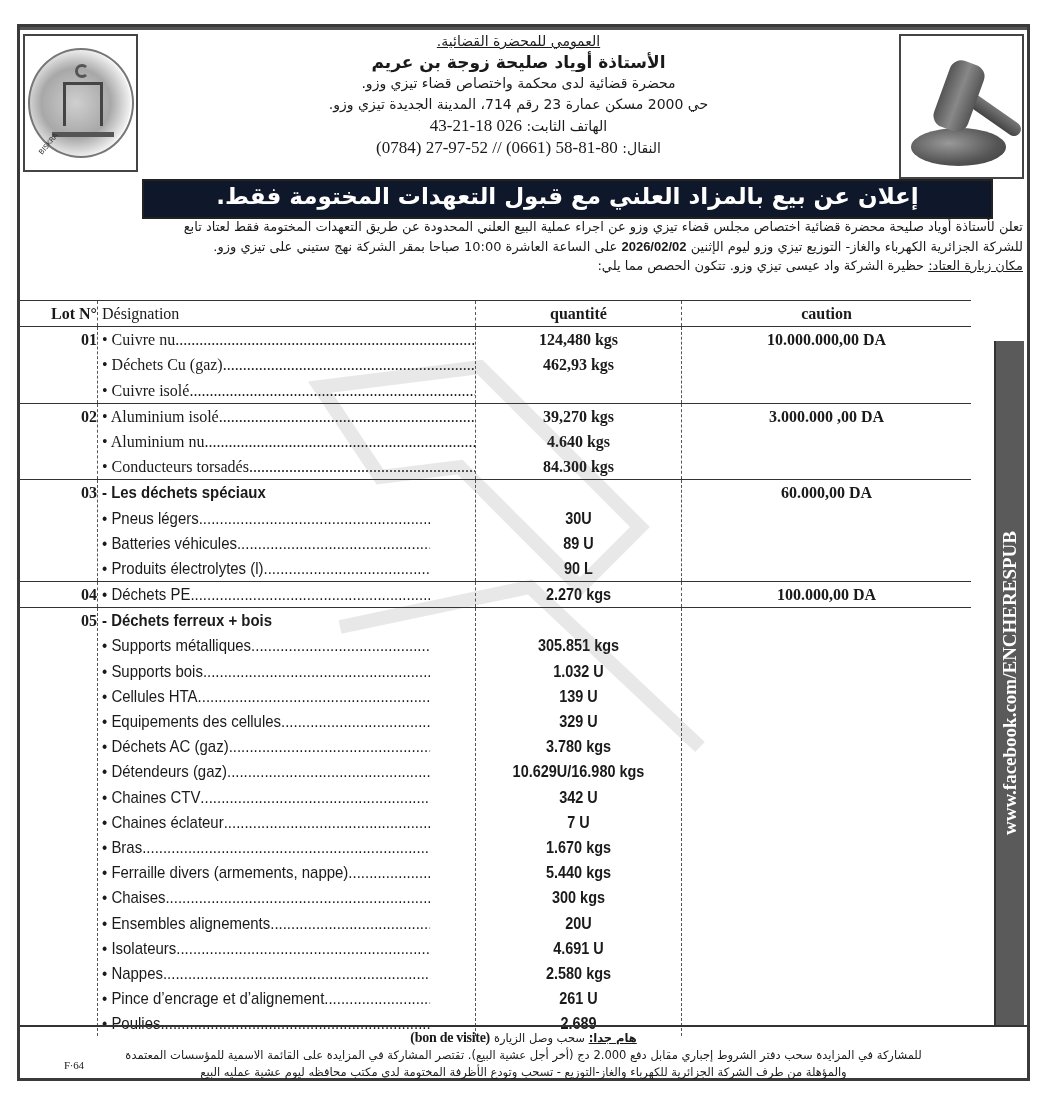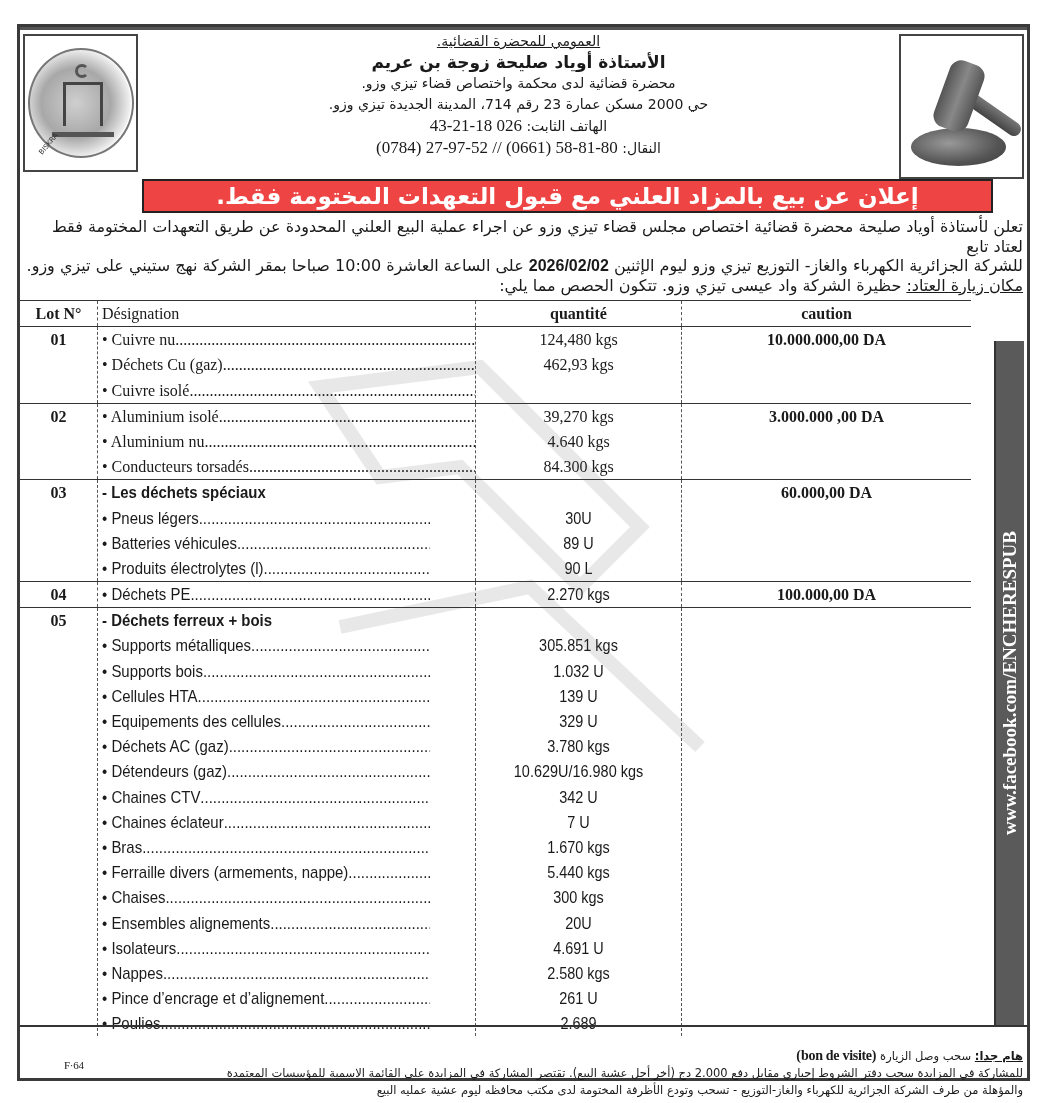--- a/index.html
+++ b/index.html
@@ -60,38 +60,38 @@
     position: absolute; left: 125px; right: 135px; top: 0; text-align: center; direction: rtl;
     font-family: "DejaVu Sans", sans-serif;
   }
   .ht-line { line-height: 21px; font-size: 14px; }
   .ht-l1 { font-size: 14px; text-decoration: underline; }
   .ht-l2 { font-size: 17px; font-weight: bold; }
   .ht-bold { font-weight: normal; font-family: "Liberation Serif", serif; font-size: 17px; }
 
   
   .banner {
-    position: absolute; left: 122px; right: 34px; top: 152px; height: 34px;
-    background: #ef4444; border: 2px solid #222; color: #fff; text-align: center;
+    position: absolute; left: 122px; right: 34px; top: 152px; height: 40px;
+    background: #0f172a; border: 2px solid #222; color: #fff; text-align: center;
     font-family: "DejaVu Sans", sans-serif; font-weight: bold; font-size: 23px; line-height: 30px; direction: rtl;
   }
 
   
   .intro {
     position: absolute; left: 4px; right: 4px; top: 190px; direction: rtl; text-align: right;
-    font-family: "DejaVu Sans", sans-serif; font-size: 16px; line-height: 19.5px; letter-spacing: -0.2px;
+    font-family: "DejaVu Sans", sans-serif; font-size: 13px; line-height: 19.5px; letter-spacing: -0.2px;
   }
   .intro .u { text-decoration: underline; }
   .intro .b { font-weight: bold; font-family: "Liberation Sans", sans-serif; }
   .tbl-wrap { position: absolute; left: 0; top: 273px; width: 951px; }
   .row { display: flex; border-bottom: 1.5px solid #333; }
   .row.head { border-top: 1.5px solid #333; }
-  .c-lot { width: 78px; text-align: center; font-weight: bold; border-right: 1px dashed #555; padding-top: 0; }
+  .c-lot { width: 78px; text-align: right; font-weight: bold; border-right: 1px dashed #555; padding-top: 0; }
   .c-des { width: 378px; border-right: 1px dashed #555; padding-left: 4px; }
-  .c-qty { width: 206px; text-align: center; font-weight: normal; border-right: 1px dashed #555; }
+  .c-qty { width: 206px; text-align: center; font-weight: bold; border-right: 1px dashed #555; }
   .c-cau { width: 289px; text-align: center; font-weight: bold; }
   .head .c-lot, .head .c-qty, .head .c-cau { font-weight: bold; }
   .head .c-des { font-weight: normal; }
   .line { height: 25.2px; line-height: 25px; white-space: nowrap; overflow: hidden; }
   .des-item { display: flex; }
   .des-item .txt { white-space: nowrap; }
   .des-item .dots { flex: 1; overflow: hidden; white-space: nowrap; letter-spacing: 0; }
   .des-item .dots::after { content: "................................................................................................"; }
   .cat { font-weight: bold; }
   .narrow { font-family: "Liberation Sans Narrow", "Liberation Sans", sans-serif; font-size: 17px; transform: scaleX(0.88); transform-origin: left; }
@@ -103,22 +103,22 @@
     background: #5a5a5a; border-left: 2px solid #333;
   }
   .strip-text {
     position: absolute; left: 50%; top: 50%; white-space: nowrap; color: #fff; font-weight: bold;
     font-size: 19px; transform: translate(-50%, -50%) rotate(-90deg); font-family: "Liberation Serif", serif;
   }
 
   
   .footer {
     position: absolute; left: 0; right: 0; top: 998px; bottom: 0; border-top: 2px solid #333;
-    direction: rtl; text-align: right; font-family: "DejaVu Sans", sans-serif; font-size: 11.5px; line-height: 17px;
-    padding: 20px 4px 0 4px; letter-spacing: -0.3px;
+    direction: rtl; text-align: center; font-family: "DejaVu Sans", sans-serif; font-size: 11.5px; line-height: 17px;
+    padding: 2px 4px 0 4px; letter-spacing: -0.3px;
   }
   .footer .u { text-decoration: underline; font-weight: bold; }
   .footer .bb { font-weight: bold; font-family: "Liberation Serif", serif; font-size: 14px; }
   .fcode { position: absolute; left: 44px; bottom: 4px; font-size: 11px; font-family: "Liberation Serif", serif; direction: ltr; }
 
   
   .wm { position: absolute; left: 260px; top: 300px; width: 500px; height: 500px; pointer-events: none; opacity: 0.13; }
 </style>
 </head>
 <body>

